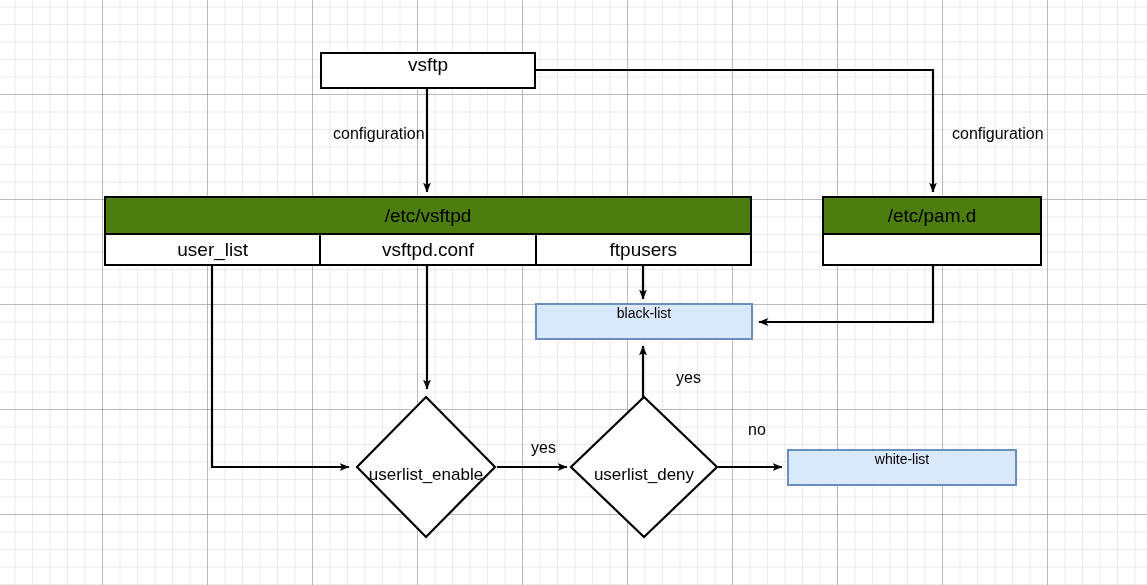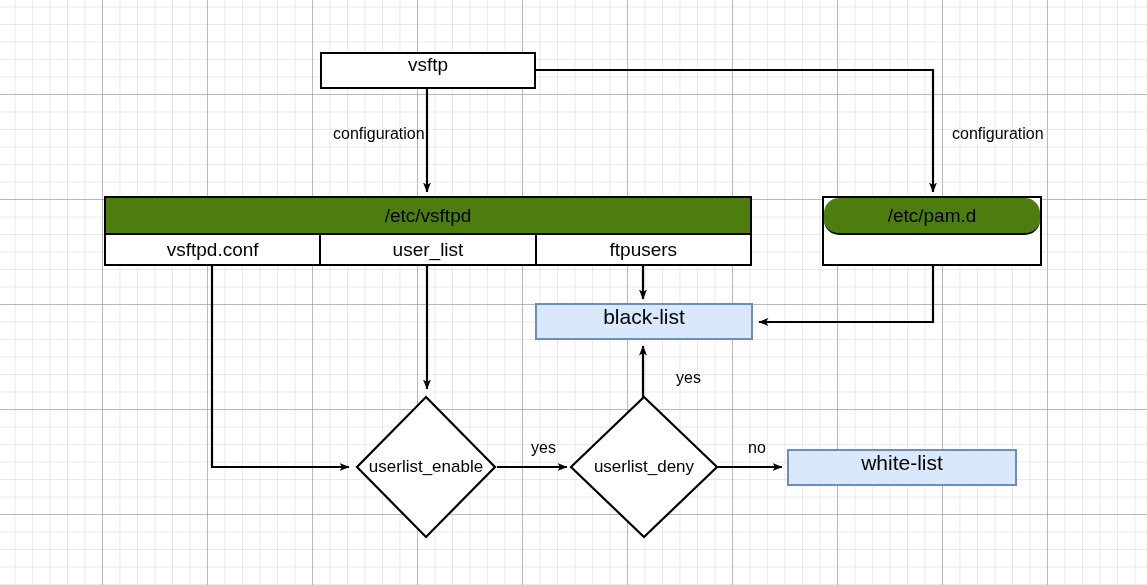--- a/index.html
+++ b/index.html
@@ -83,36 +83,36 @@
     border-right: 2px solid #000000;
     flex: 1 1 0;
     white-space: nowrap;
   }
   .table-cell:last-child { border-right: none; border-radius: 14px; }
 
   
   .box-blue {
     background: #dae8fc;
     border: 2px solid #6c8ebf;
-    font-size: 21px;
+    font-size: 14px;
   }
 
   
   .diamond-wrap {
     position: absolute;
   }
   .diamond-shape {
     position: absolute;
     left: 0; top: 0;
     width: 100%;
     height: 100%;
   }
   .diamond-label {
     position: absolute;
-    left: 0; top: 0;
+    left: 0; top: 8px;
     width: 100%;
     height: 100%;
     display: flex;
     align-items: center;
     justify-content: center;
     font-size: 17px;
     color: #000000;
     white-space: nowrap;
   }
 
@@ -166,28 +166,28 @@
     <path d="M718,467 L782,467" fill="none" stroke="#000000" stroke-width="2.2" marker-end="url(#arrow)"></path>
   </svg>
 
   <div class="node box-plain" style="left:320px; top:52px; width:216px; height:37px;">
     <span>vsftp</span>
   </div>
 
   <div class="table-node" style="left:104px; top:196px; width:648px; height:70px;">
     <div class="table-head" style="height:35px;">/etc/vsftpd</div>
     <div class="table-row">
+      <div class="table-cell">user_list</div>
       <div class="table-cell">vsftpd.conf</div>
-      <div class="table-cell">user_list</div>
       <div class="table-cell">ftpusers</div>
     </div>
   </div>
 
   <div class="table-node" style="left:822px; top:196px; width:220px; height:70px;">
-    <div class="table-head" style="height:35px;border-radius:15px;">/etc/pam.d</div>
+    <div class="table-head" style="height:35px;">/etc/pam.d</div>
   </div>
 
   <div class="node box-blue" style="left:535px; top:303px; width:218px; height:37px;">
     <span>black-list</span>
   </div>
 
   <div class="node box-blue" style="left:787px; top:449px; width:230px; height:37px;">
     <span>white-list</span>
   </div>
 
@@ -206,15 +206,15 @@
   </div>
 
   <div class="edge-label" style="left:321px; top:125px;">configuration</div>
 
   <div class="edge-label" style="left:940px; top:125px;">configuration</div>
 
   <div class="edge-label" style="left:519px; top:439px;">yes</div>
 
   <div class="edge-label" style="left:664px; top:369px;">yes</div>
 
-  <div class="edge-label" style="left:736px; top:439px;">no</div>
+  <div class="edge-label" style="left:736px; top:421px;">no</div>
 
 </div>
 
 </body></html>

